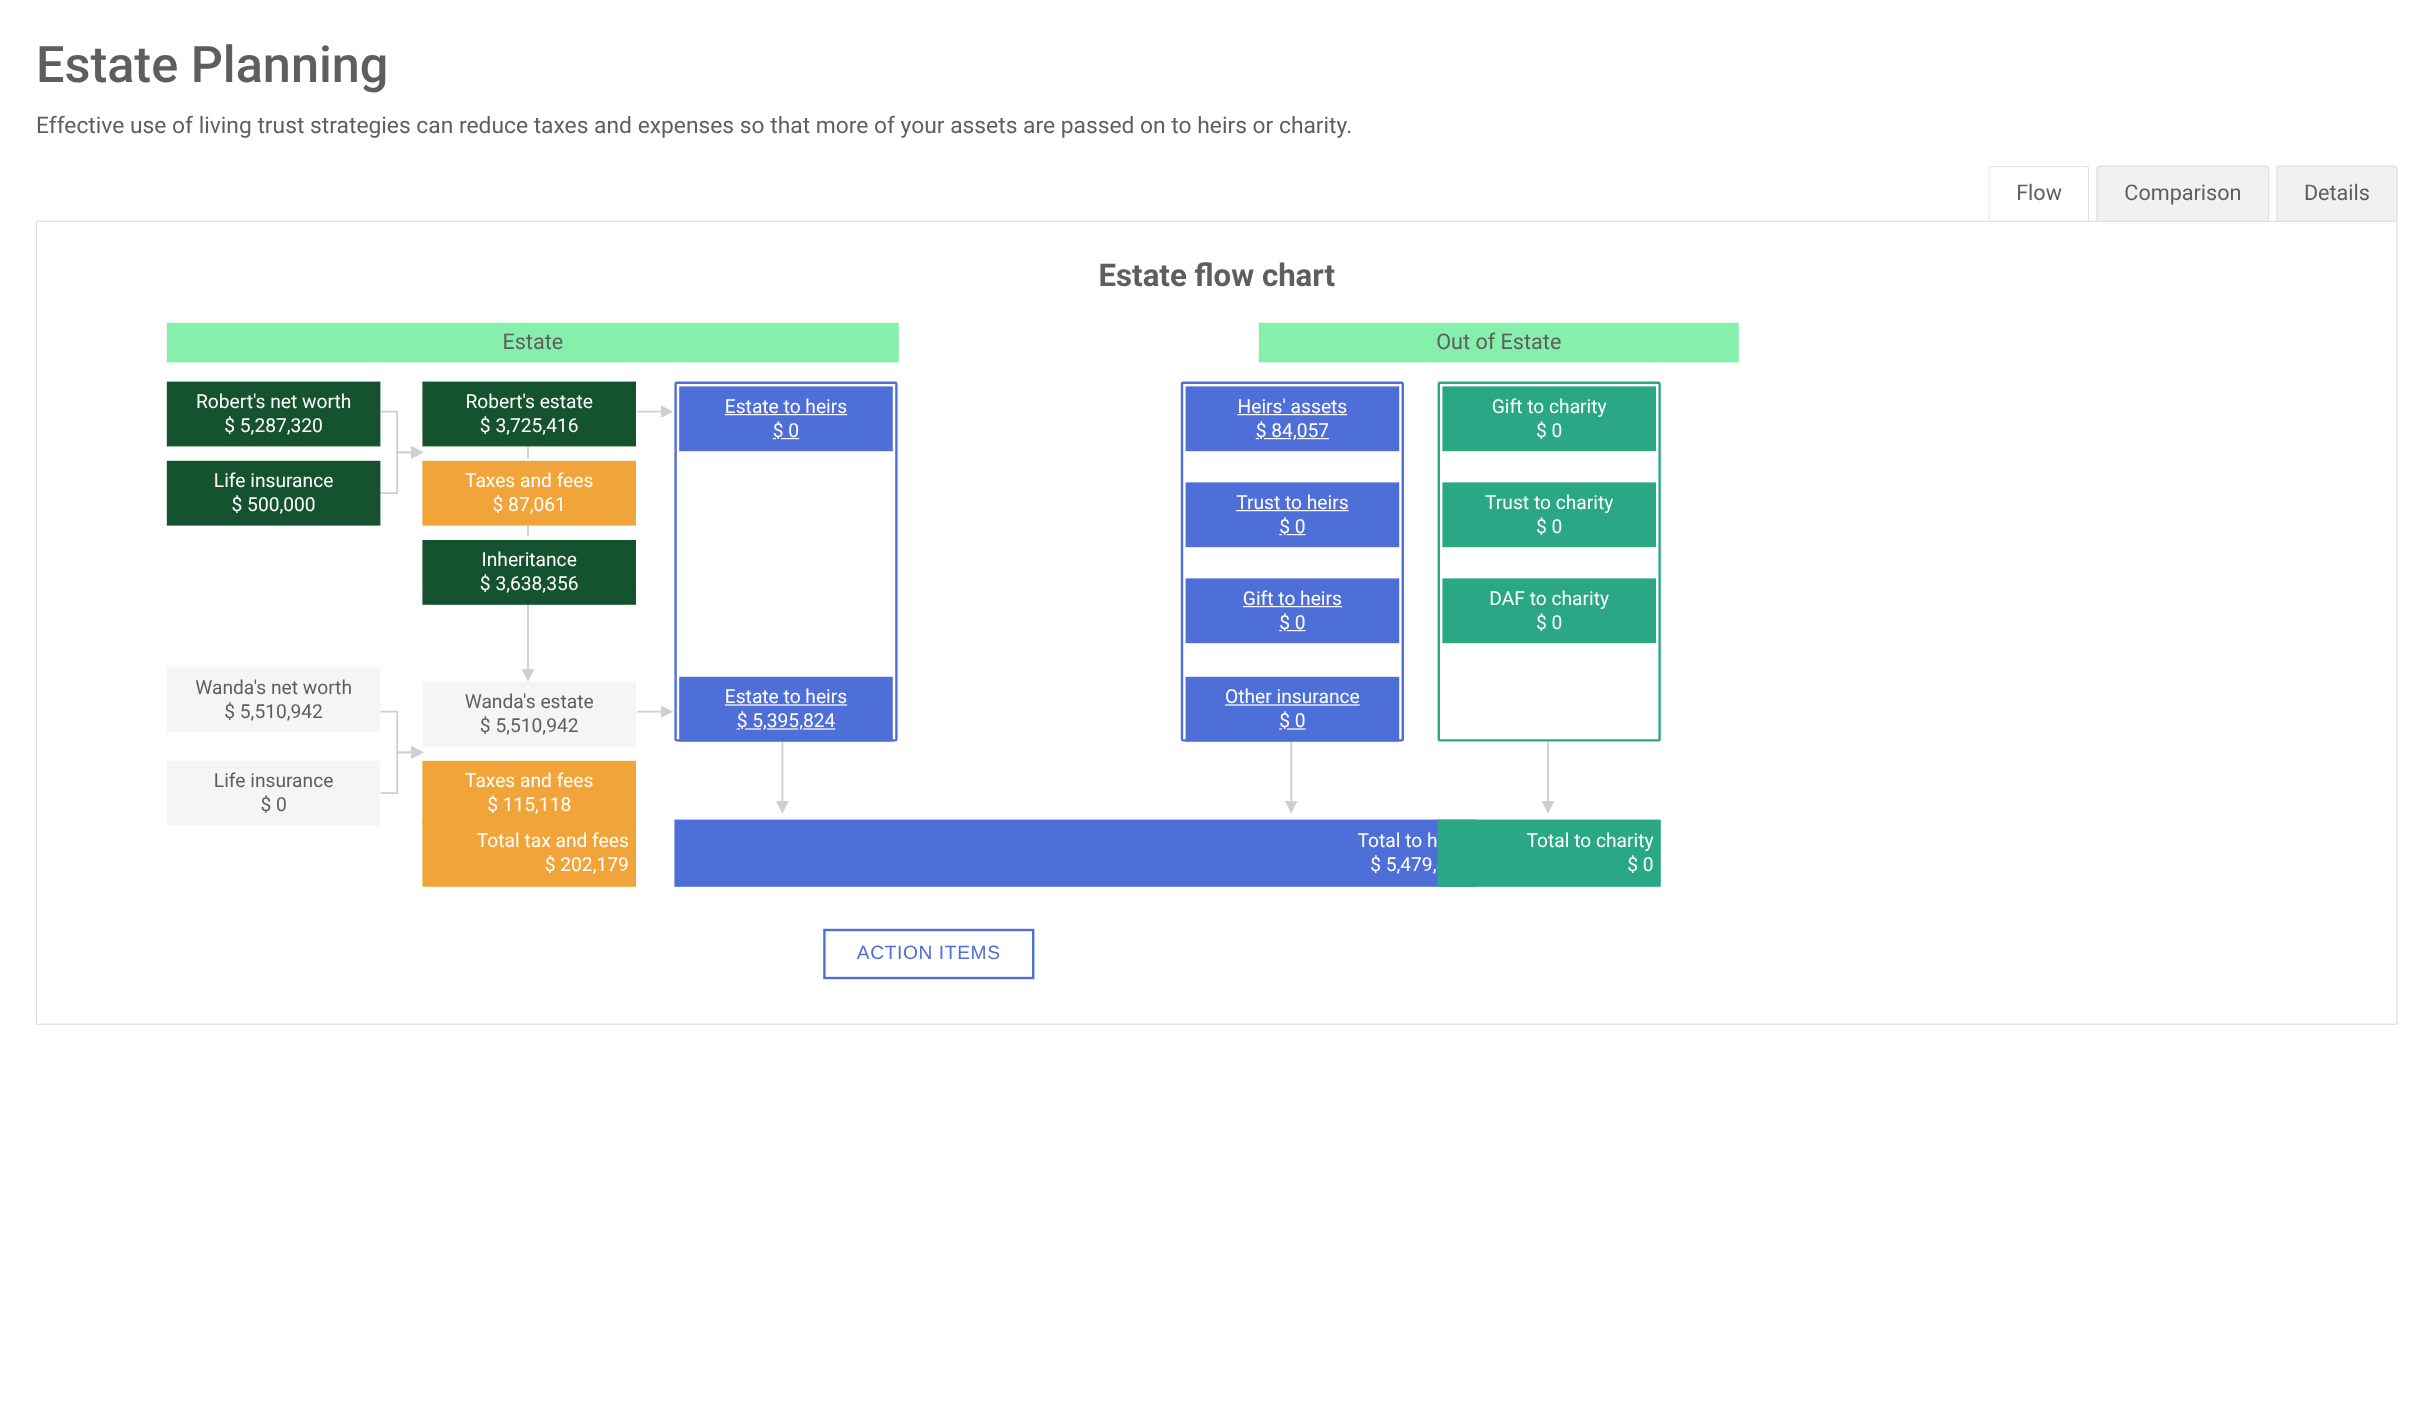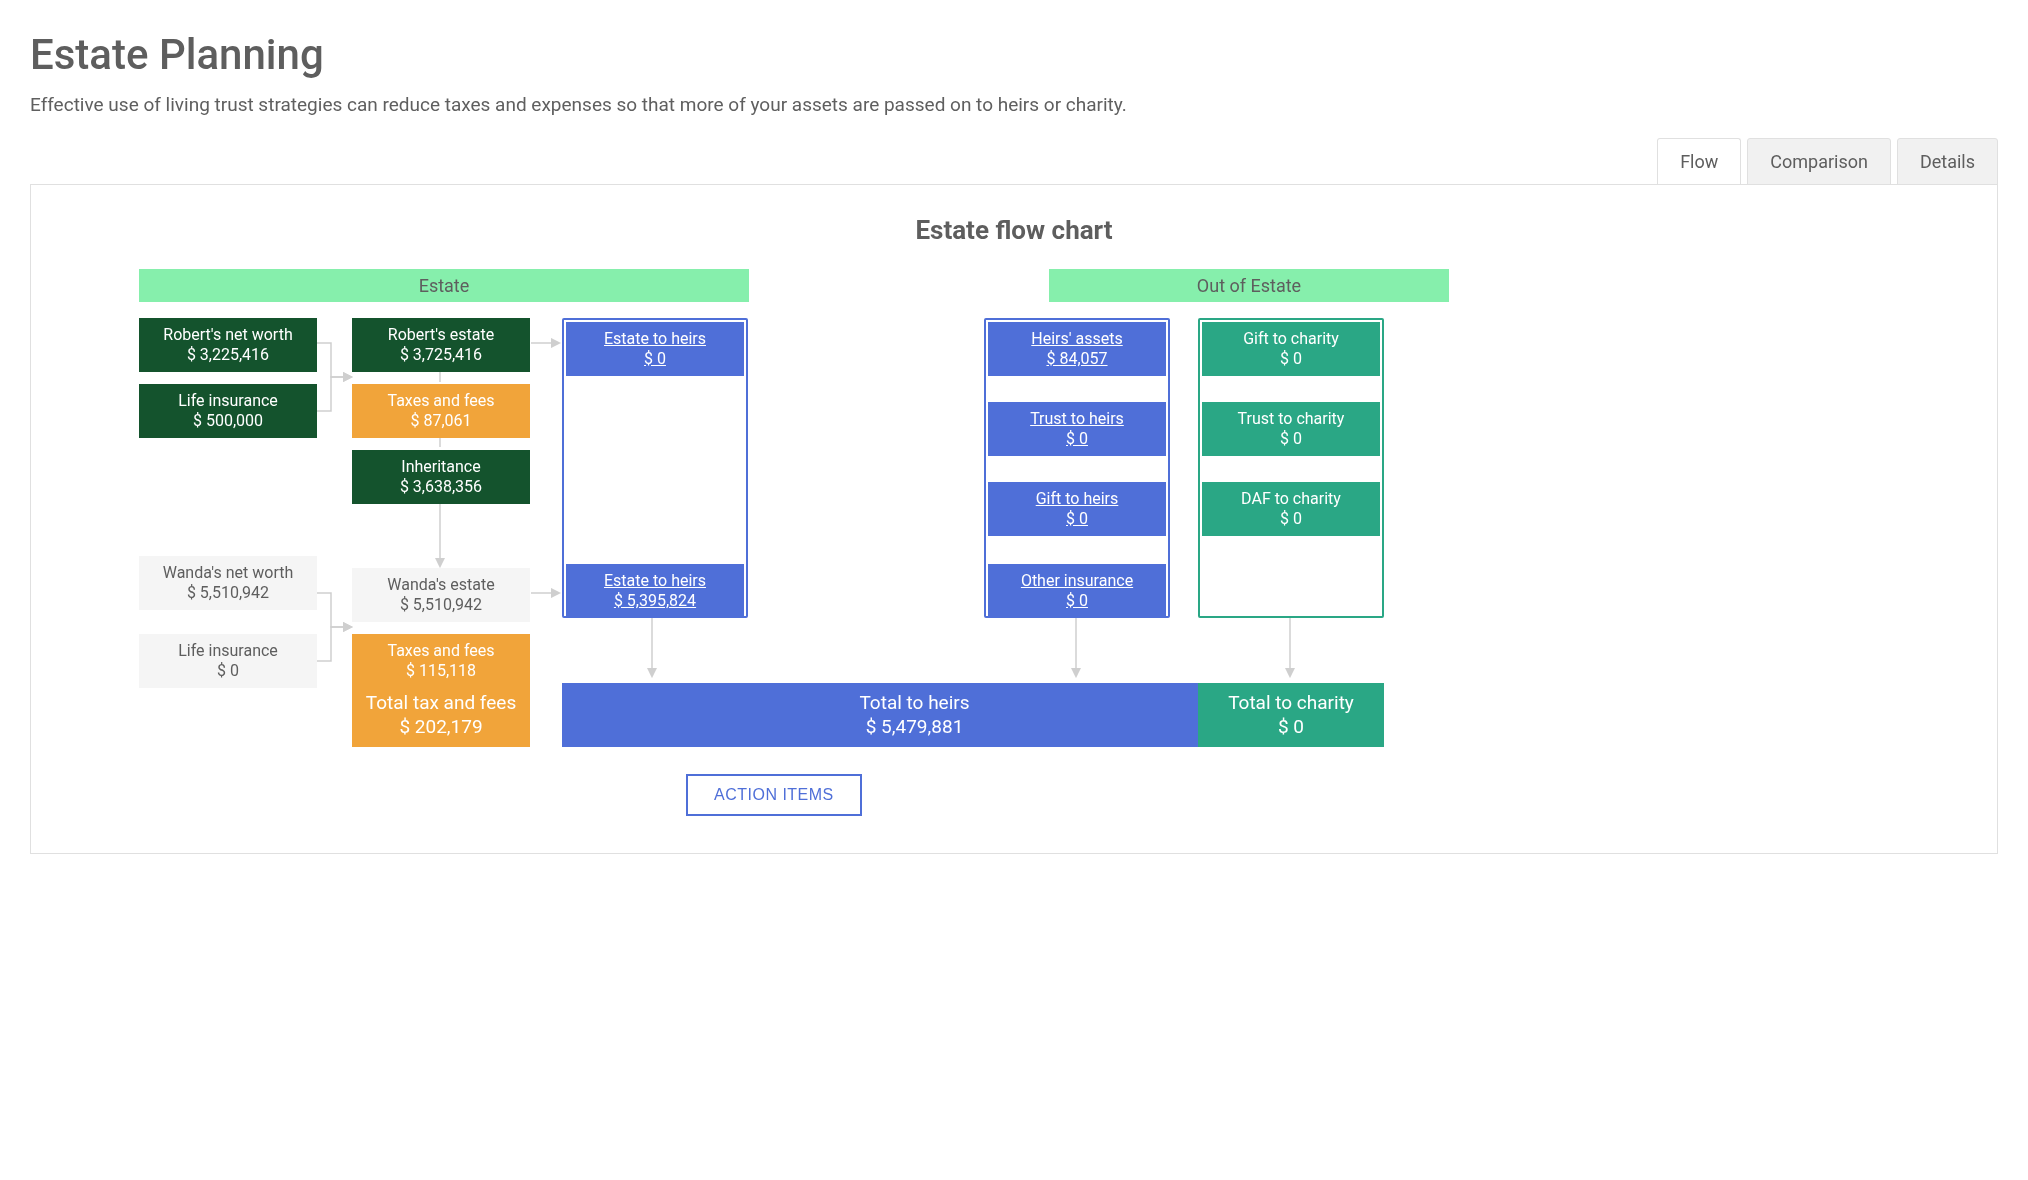--- a/index.html
+++ b/index.html
@@ -95,23 +95,23 @@
     position: absolute;
     border: 2px solid;
     border-radius: 2px;
   }
   .frame.blue { border-color: #4f6fd8; }
   .frame.green { border-color: #2aa785; }
 
   .bar {
     position: absolute;
     color: #ffffff;
-    text-align: center;
+    text-align: right;
     padding: 8px 6px;
-    font-size: 19px;
+    font-size: 16px;
     line-height: 1.25;
   }
   .bar.blue { background: #4f6fd8; }
   .bar.green { background: #2aa785; }
   .bar.orange { background: #f1a43a; }
 
   .action-btn {
     display: block;
     margin: 24px auto 0 auto;
     border: 2px solid #4f6fd8;
@@ -171,21 +171,21 @@
           <path d="M251,343 h14 v-34 h20" marker-end="url(#ah)"></path>
           <path d="M465,275 h28" marker-end="url(#ah)"></path>
           <path d="M586,300 v58" marker-end="url(#ah)"></path>
           <path d="M1010,300 v58" marker-end="url(#ah)"></path>
           <path d="M1224,300 v58" marker-end="url(#ah)"></path>
         </g>
       </svg>
 
       <div class="node gray" style="left:73px; top:0;">
         <div>Robert's net worth</div>
-        <div>$ 3,225,416</div>
+        <div>$ 5,287,320</div>
       </div>
       <div class="node gray" style="left:73px; top:66px;">
         <div>Life insurance</div>
         <div>$ 500,000</div>
       </div>
       <div class="node light" style="left:73px; top:238px;">
         <div>Wanda's net worth</div>
         <div>$ 5,510,942</div>
       </div>
       <div class="node light" style="left:73px; top:316px;">

